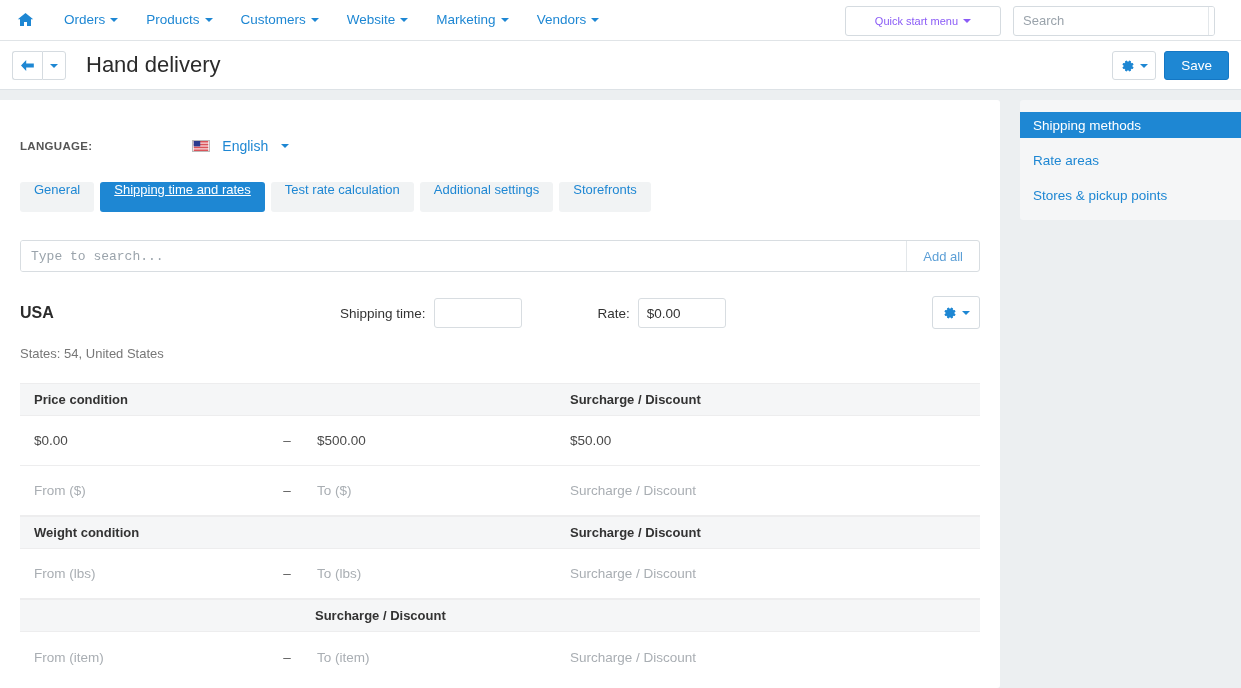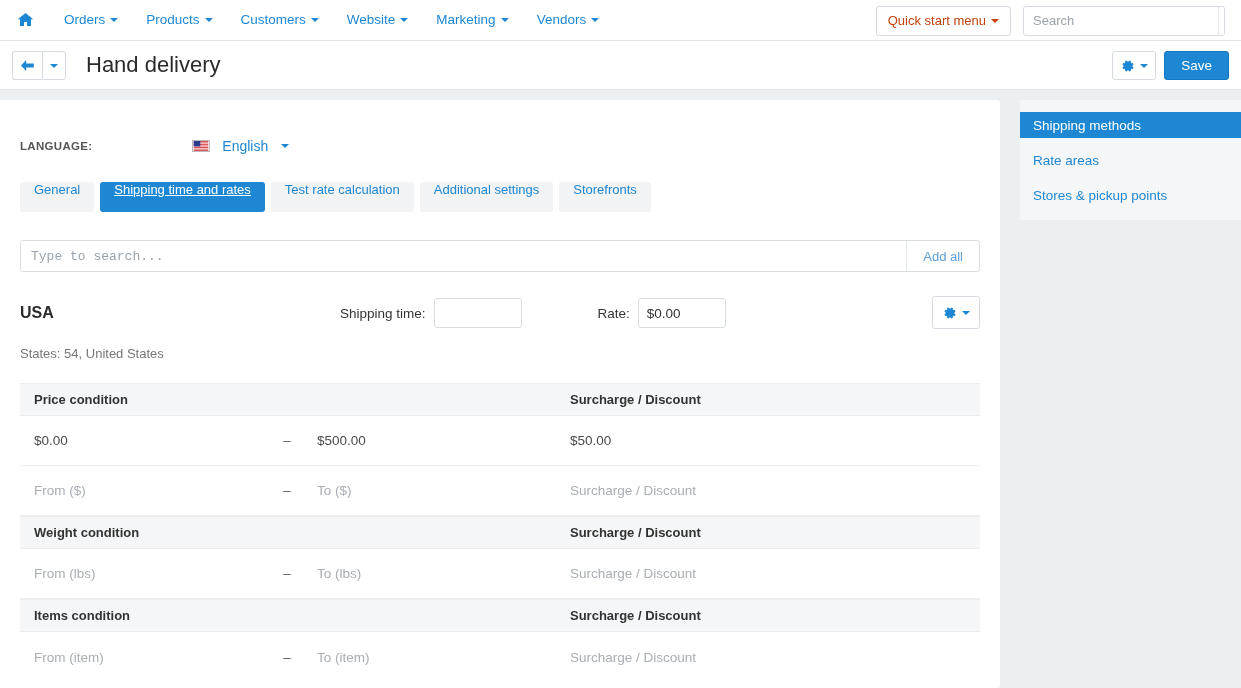--- a/index.html
+++ b/index.html
@@ -47,29 +47,29 @@
   .topnav-right {
     position: absolute; right: 0; top: 0;
     height: 41px;
     display: flex; align-items: center;
   }
   .qs-btn {
     height: 30px;
     border: 1px solid #d5dbe0;
     border-radius: 3px;
     background: #fff;
-    color: #c2410c;
-    font-size: 13px;
-    padding: 0 11px;
+    color: #8b5cf6;
+    font-size: 11px;
+    padding: 0 29px;
     display: flex; align-items: center;
     cursor: pointer;
     white-space: nowrap;
   }
   .search-wrap {
-    margin-left: 12px; margin-right: 4px;
+    margin-left: 12px; margin-right: 14px;
     display: flex; height: 30px;
     border: 1px solid #d5dbe0;
     border-radius: 3px;
     background: #fff;
     overflow: hidden;
     width: 202px;
   }
   .search-input {
     border: 0; outline: 0;
     flex: 1;
@@ -498,21 +498,20 @@
     <div class="cond-row">
       <div class="c1 ph">From (lbs)</div>
       <div class="cdash">–</div>
       <div class="c2 ph">To (lbs)</div>
       <div class="c3 ph">Surcharge / Discount</div>
     </div>
   </div>
 
   <div class="cond-table" style="margin-top:0;">
     <div class="cond-head">
-      <div class="c1">Items condition</div>
       <div class="cdash"></div>
       <div class="c2"></div>
       <div class="c3">Surcharge / Discount</div>
     </div>
     <div class="cond-row no-border">
       <div class="c1 ph">From (item)</div>
       <div class="cdash">–</div>
       <div class="c2 ph">To (item)</div>
       <div class="c3 ph">Surcharge / Discount</div>
     </div>

